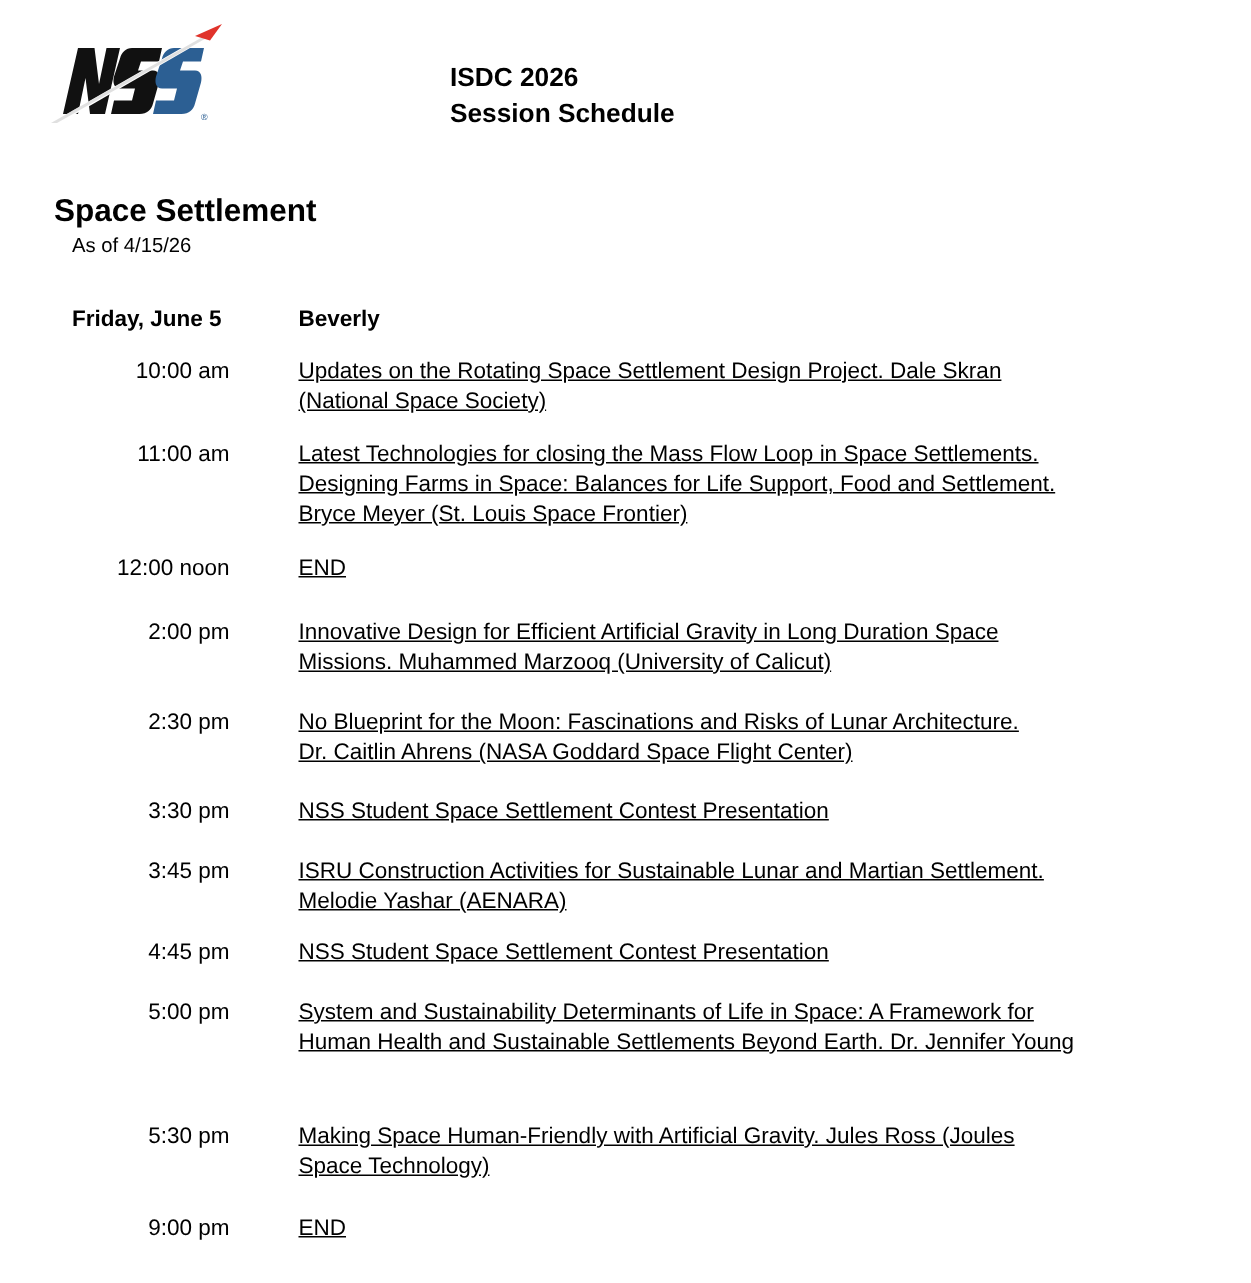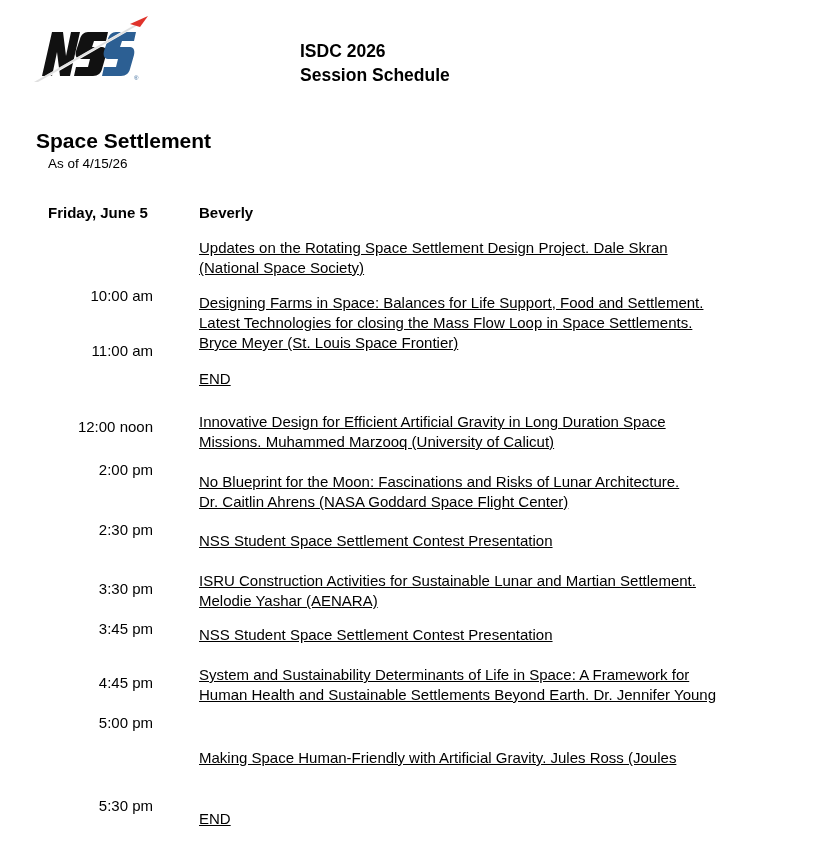--- a/index.html
+++ b/index.html
@@ -68,21 +68,20 @@
       left: 0;
       width: 834px;
       font-size: 15px;
       line-height: 20px;
     }
     .session .time {
       position: absolute;
       right: 681px; 
       text-align: right;
       white-space: nowrap;
-      margin-top: 48px;
     }
     .session .desc {
       position: absolute;
       left: 199px;
       width: 560px;
       text-decoration: underline;
     }
   </style>
 </head>
 <body>
@@ -122,22 +121,22 @@
   <span class="time">10:00 am</span>
   <div class="desc">
     <div>Updates on the Rotating Space Settlement Design Project. Dale Skran</div>
     <div>(National Space Society)</div>
   </div>
 </div>
 
 <div class="session" style="top:293px;">
   <span class="time">11:00 am</span>
   <div class="desc">
+    <div>Latest Technologies for closing the Mass Flow Loop in Space Settlements.</div>
     <div>Designing Farms in Space: Balances for Life Support, Food and Settlement.</div>
-    <div>Latest Technologies for closing the Mass Flow Loop in Space Settlements.</div>
     <div>Bryce Meyer (St. Louis Space Frontier)</div>
   </div>
 </div>
 
 <div class="session" style="top:369px;">
   <span class="time">12:00 noon</span>
   <div class="desc">
     <div>END</div>
   </div>
 </div>
@@ -185,20 +184,21 @@
   <div class="desc">
     <div>System and Sustainability Determinants of Life in Space: A Framework for</div>
     <div>Human Health and Sustainable Settlements Beyond Earth. Dr. Jennifer Young</div>
   </div>
 </div>
 
 <div class="session" style="top:748px;">
   <span class="time">5:30 pm</span>
   <div class="desc">
     <div>Making Space Human-Friendly with Artificial Gravity. Jules Ross (Joules</div>
+    <div>Space Technology)</div>
   </div>
 </div>
 
 <div class="session" style="top:809px;">
   <span class="time">9:00 pm</span>
   <div class="desc">
     <div>END</div>
   </div>
 </div>
 

